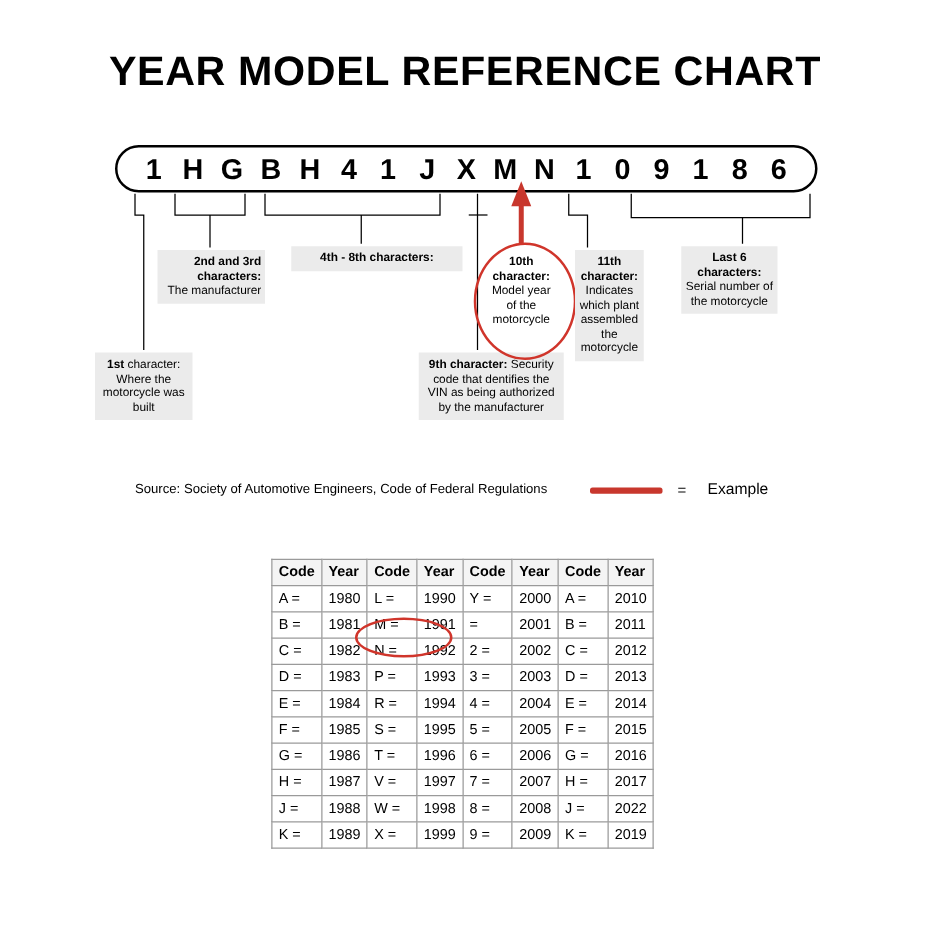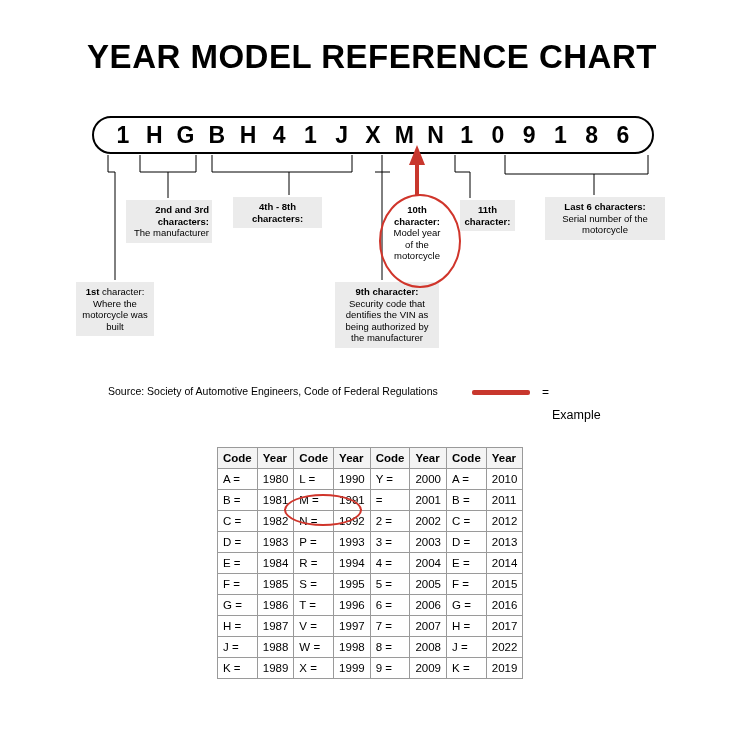--- a/index.html
+++ b/index.html
@@ -63,25 +63,25 @@
     font-size: 9.5px;
     line-height: 11.5px;
     text-align: center;
     padding: 4px 3px;
     box-sizing: border-box;
     color: #000;
   }
   .callout b { font-weight: bold; }
   #callout-1st   { left: 76px;  top: 282px; width: 78px; }
   #callout-2nd3rd{ left: 126px; top: 200px; width: 86px; text-align: right; }
-  #callout-4th8th{ left: 233px; top: 197px; width: 89px; }
-  #callout-9th   { left: 335px; top: 282px; width: 104px; }
+  #callout-4th8th{ left: 233px; top: 197px; width: 137px; }
+  #callout-9th   { left: 335px; top: 282px; width: 116px; }
   #callout-10th  { left: 386px; top: 200px; width: 62px;  background: transparent; }
   #callout-11th  { left: 460px; top: 200px; width: 55px; }
-  #callout-last6 { left: 545px; top: 197px; width: 120px; }
+  #callout-last6 { left: 545px; top: 197px; width: 77px; }
 
   
   #circle-10th {
     position: absolute;
     left: 379px;
     top: 194px;
     width: 78px;
     height: 90px;
     border: 2px solid #d0352b;
     border-radius: 50%;
@@ -106,24 +106,23 @@
     border-radius: 2px;
   }
   #example-equals {
     position: absolute;
     left: 542px;
     top: 385px;
     font-size: 12px;
   }
   #example-label {
     position: absolute;
-    left: 552px;
+    left: 566px;
     top: 384px;
     font-size: 12.5px;
-    margin-top: 24px;
   }
   
   #year-table-wrap {
     position: absolute;
     left: 217px;
     top: 447px;
   }
   table.year-table {
     border-collapse: collapse;
     font-size: 11.5px;
@@ -225,20 +224,21 @@
 </div>
 
 <div class="callout" id="callout-10th">
   <b>10th character:</b><br>
   <span>Model year of the motorcycle</span>
 </div>
 <div id="circle-10th"></div>
 
 <div class="callout" id="callout-11th">
   <b>11th character:</b><br>
+  <span>Indicates which plant assembled the motorcycle</span>
 </div>
 
 <div class="callout" id="callout-last6">
   <b>Last 6 characters:</b><br>
   <span>Serial number of the motorcycle</span>
 </div>
 
 <div id="source-text">Source:  Society of Automotive Engineers, Code of Federal Regulations</div>
 <div id="example-dash"></div>
 <div id="example-equals">=</div>

